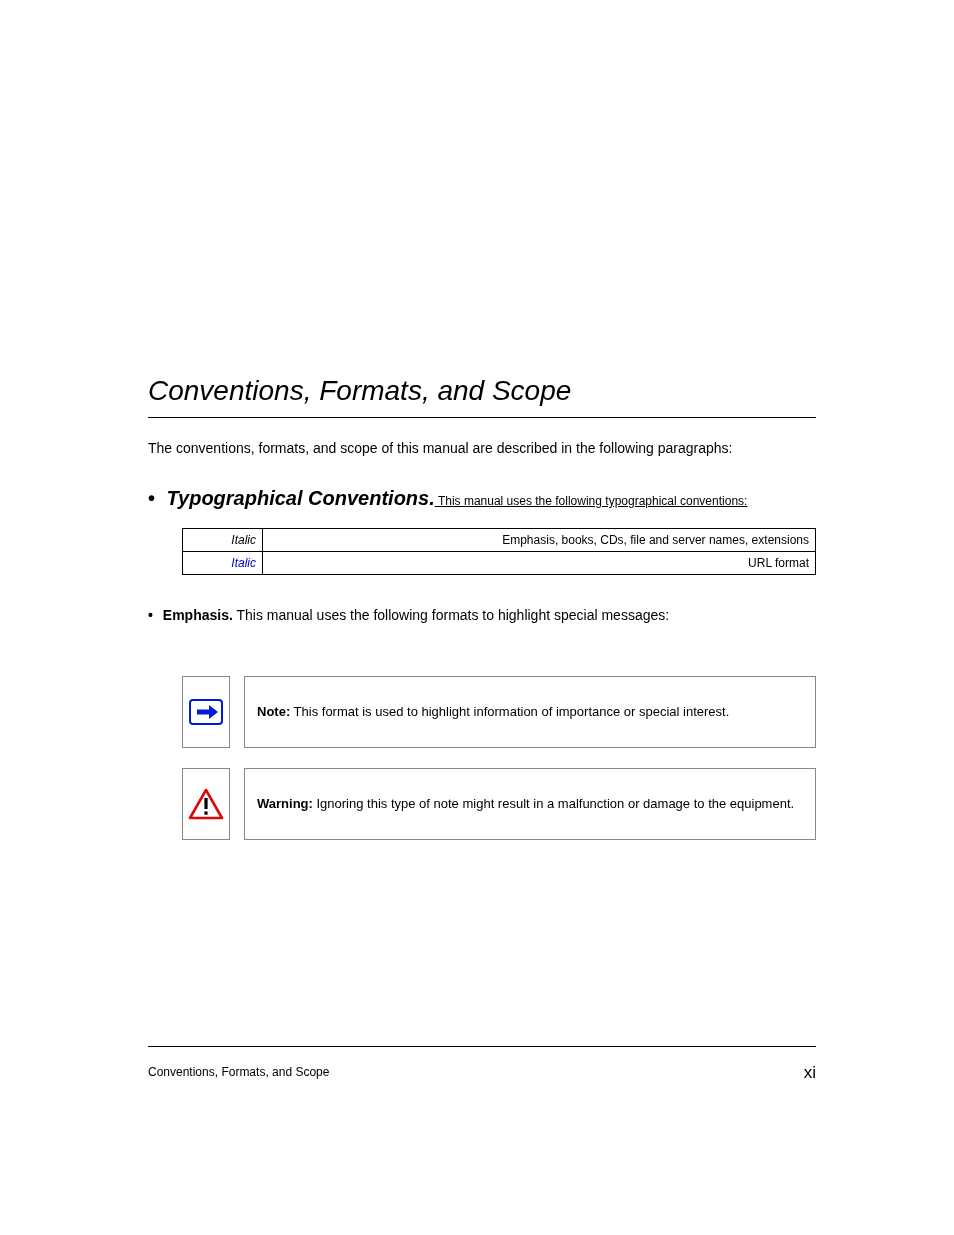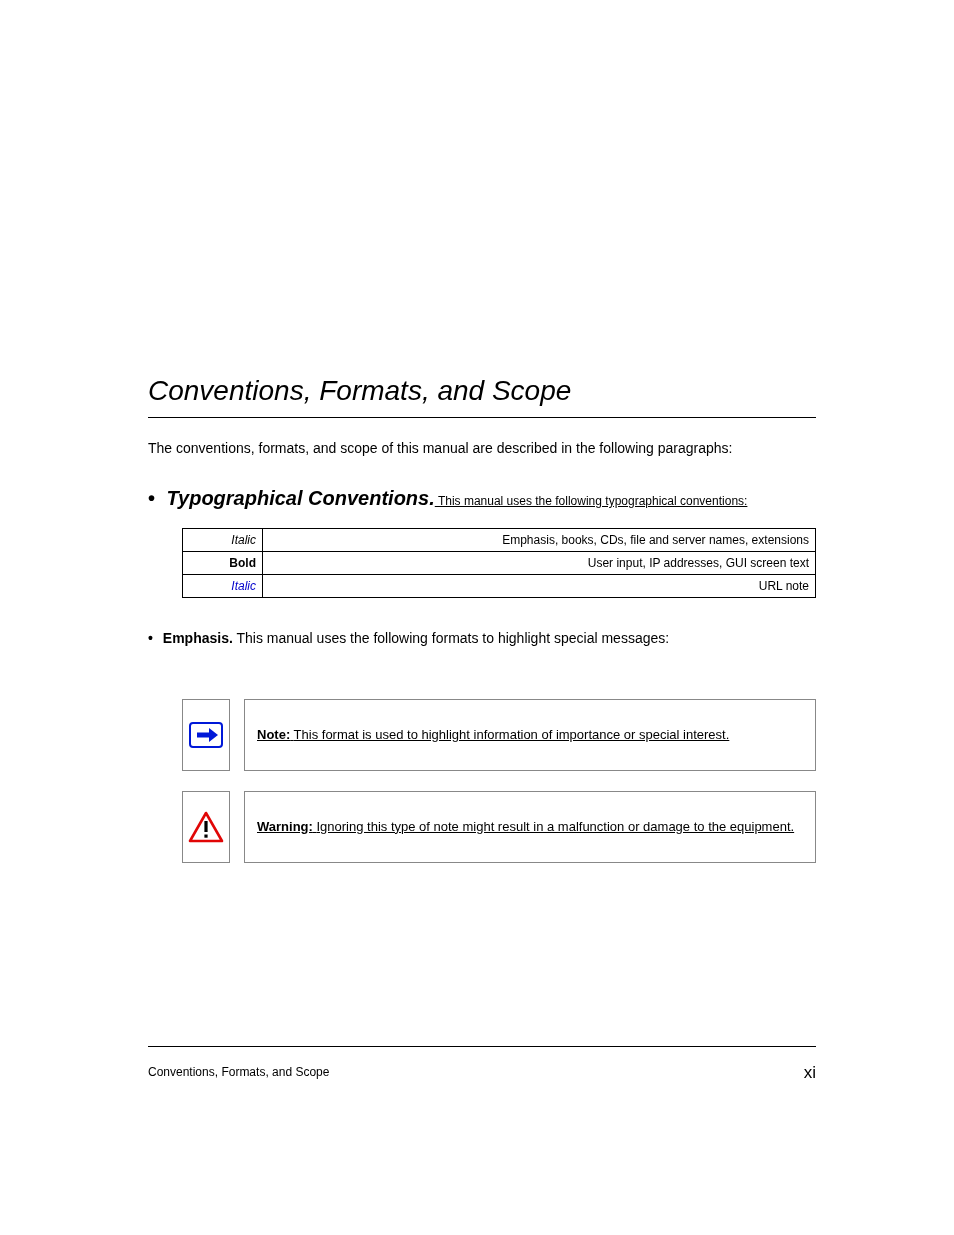--- a/index.html
+++ b/index.html
@@ -64,21 +64,20 @@
   }
   .style-italic { font-style: italic; }
   .style-bold { font-weight: bold; }
   .style-mono { font-family: "Courier New", monospace; font-size: 12px; }
   .style-link { font-style: italic; color: #0000cc; }
 
   .callouts {
     margin-top: 50px;
     margin-left: 34px;
     width: 634px;
-    text-decoration: underline;
   }
   .callout {
     display: flex;
     gap: 14px;
     margin-bottom: 20px;
   }
   .callout .icon-box {
     width: 48px;
     height: 56px;
     border: 1.5px solid #888;
@@ -200,26 +199,22 @@
       <span style="font-weight:bold;">Typographical Conventions.</span><span style="font-style:normal;font-size:12px;text-decoration:underline;"> This manual uses the following typographical conventions:</span>
     </h2>
 
     <table class="conventions">
       <tbody>
         <tr>
           <td class="col-style style-italic">Italic</td>
           <td>Emphasis, books, CDs, file and server names, extensions</td>
         </tr>
         <tr>
-          <td class="col-style style-bold">Bold</td>
-          <td>User input, IP addresses, GUI screen text</td>
-        </tr>
-        <tr>
           <td class="col-style style-link">Italic</td>
-          <td>URL note</td>
+          <td>URL format</td>
         </tr>
       </tbody>
     </table>
 
     <p class="intro" style="margin-top:30px;margin-bottom:14px;">
       <span style="font-weight:bold;margin-right:6px;">•</span>
       <span style="font-weight:bold;">Emphasis.</span>
       <span>This manual uses the following formats to highlight special messages:</span>
     </p>
 

